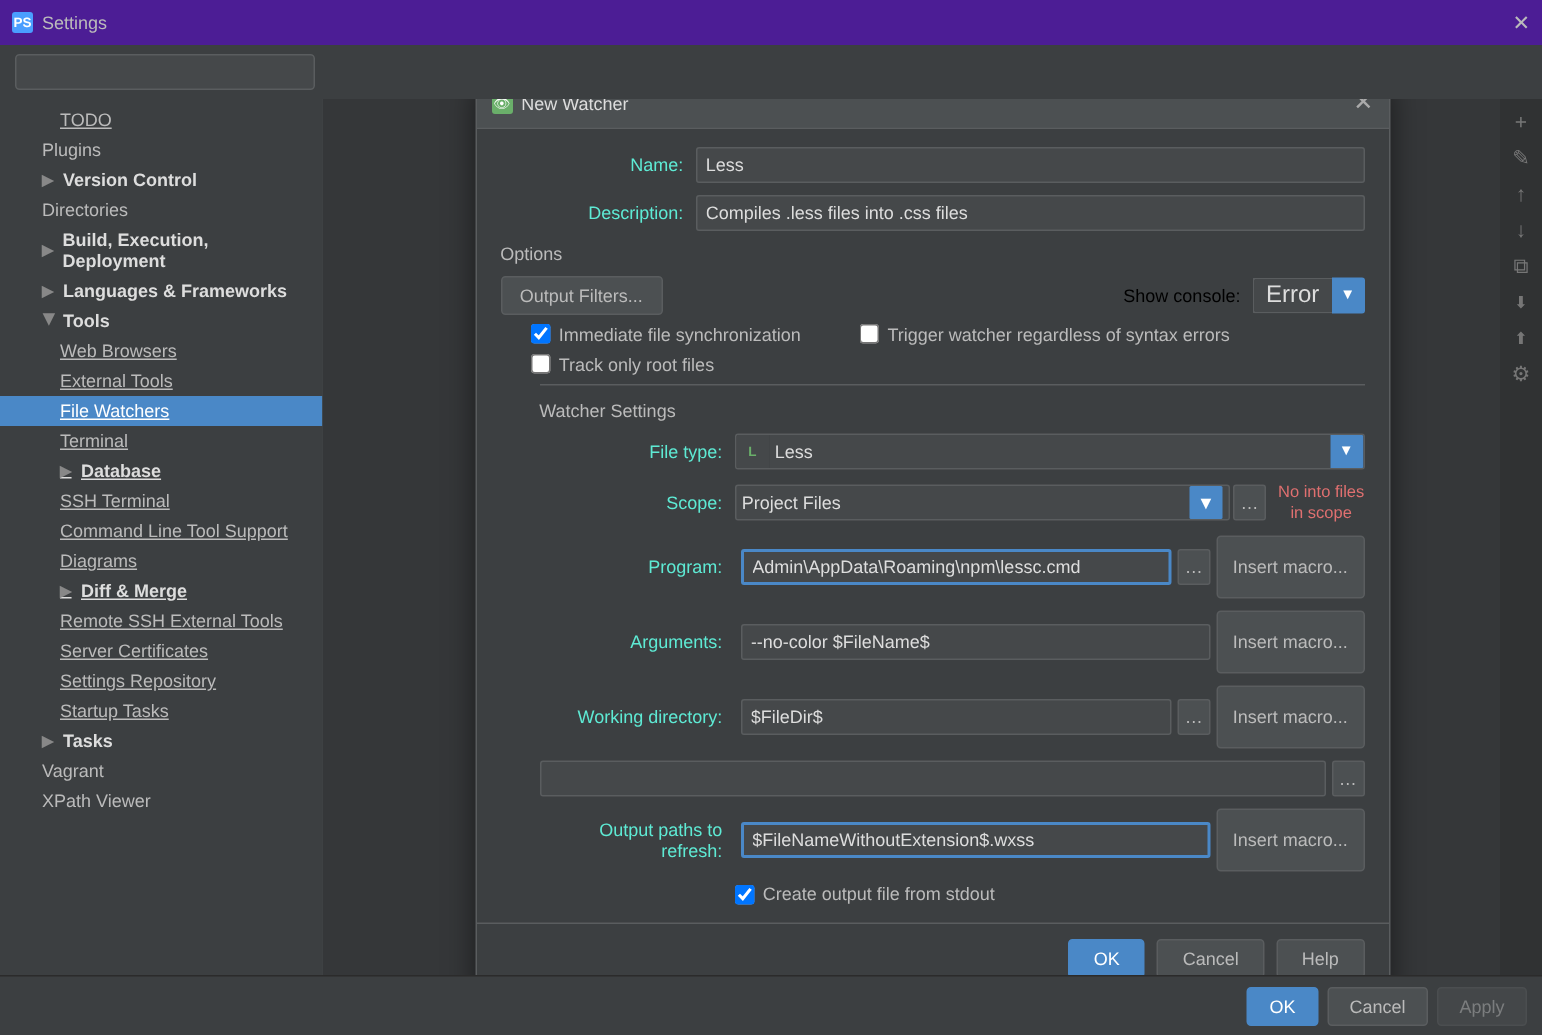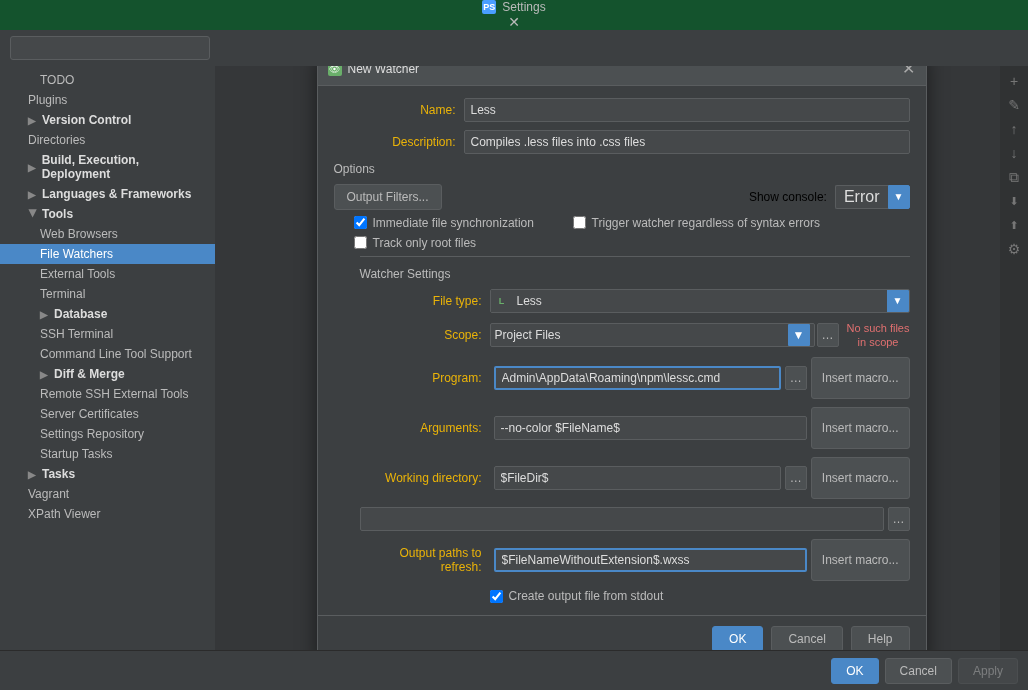--- a/index.html
+++ b/index.html
@@ -17,27 +17,26 @@
     .main-window {
       width: 1028px;
       height: 690px;
       background: #3c3f41;
       display: flex;
       flex-direction: column;
     }
 
     .title-bar {
       height: 30px;
-      background: #14532d;
+      background: #4c1d95;
       display: flex;
       align-items: center;
       padding: 0 8px;
       justify-content: space-between;
       flex-shrink: 0;
-      flex-direction: column;
     }
 
     .title-bar-left {
       display: flex;
       align-items: center;
       gap: 6px;
       color: #bbb;
       font-size: 12px;
     }
 
@@ -102,21 +101,21 @@
       padding: 3px 10px 3px 16px;
       color: #bbb;
       cursor: pointer;
       font-size: 12px;
       display: flex;
       align-items: center;
       gap: 4px;
     }
     .sidebar-item.active { background: #4a88c7; color: white; }
     .sidebar-item.indent1 { padding-left: 28px; }
-    .sidebar-item.indent2 { padding-left: 40px; }
+    .sidebar-item.indent2 { padding-left: 40px; text-decoration: underline; }
 
     .sidebar-item.parent {
       font-weight: bold;
       color: #ddd;
     }
 
     .arrow {
       display: inline-block;
       width: 10px;
       font-size: 10px;
@@ -258,21 +257,21 @@
     .form-row {
       display: flex;
       align-items: center;
       margin-bottom: 8px;
     }
 
     .form-label {
       width: 130px;
       text-align: right;
       padding-right: 8px;
-      color: #eab308;
+      color: #5eead4;
       font-size: 12px;
       flex-shrink: 0;
     }
 
     .form-input {
       flex: 1;
       height: 24px;
       background: #45484a;
       border: 1px solid #5a5d5f;
       border-radius: 2px;
@@ -560,38 +559,41 @@
           <span class="arrow">▶</span>
           <span>Languages &amp; Frameworks</span>
         </div>
         <div class="sidebar-item indent1 parent" style="color:#ddd; font-weight:bold;">
           <span class="arrow" style="transform:rotate(90deg); display:inline-block;">▶</span>
           <span>Tools</span>
         </div>
         <div class="sidebar-item indent2">
           <span>Web Browsers</span>
         </div>
+        <div class="sidebar-item indent2">
+          <span>External Tools</span>
+        </div>
         <div class="sidebar-item indent2 active">
           <span>File Watchers</span>
-        </div>
-        <div class="sidebar-item indent2">
-          <span>External Tools</span>
         </div>
         <div class="sidebar-item indent2">
           <span>Terminal</span>
         </div>
         <div class="sidebar-item indent2 parent">
           <span class="arrow">▶</span>
           <span>Database</span>
         </div>
         <div class="sidebar-item indent2">
           <span>SSH Terminal</span>
         </div>
         <div class="sidebar-item indent2">
           <span>Command Line Tool Support</span>
+        </div>
+        <div class="sidebar-item indent2">
+          <span>Diagrams</span>
         </div>
         <div class="sidebar-item indent2 parent">
           <span class="arrow">▶</span>
           <span>Diff &amp; Merge</span>
         </div>
         <div class="sidebar-item indent2">
           <span>Remote SSH External Tools</span>
         </div>
         <div class="sidebar-item indent2">
           <span>Server Certificates</span>
@@ -692,21 +694,21 @@
 
                 <div class="scope-row">
                   <div class="form-label">Scope:</div>
                   <div class="dropdown-with-btn">
                     <div class="dropdown-select">
                       <span>Project Files</span>
                       <div class="dropdown-arrow">▼</div>
                     </div>
                     <button class="btn-dots">…</button>
                   </div>
-                  <div class="no-such-files" style="white-space:pre-line;">No such files
+                  <div class="no-such-files" style="white-space:pre-line;">No into files
 in scope</div>
                 </div>
 
                 <div class="program-row">
                   <div class="form-label">Program:</div>
                   <input class="program-input" type="text" value="Admin\AppData\Roaming\npm\lessc.cmd" style="">
                   <button class="btn-dots">…</button>
                   <button class="insert-macro-btn">Insert macro...</button>
                 </div>
 

